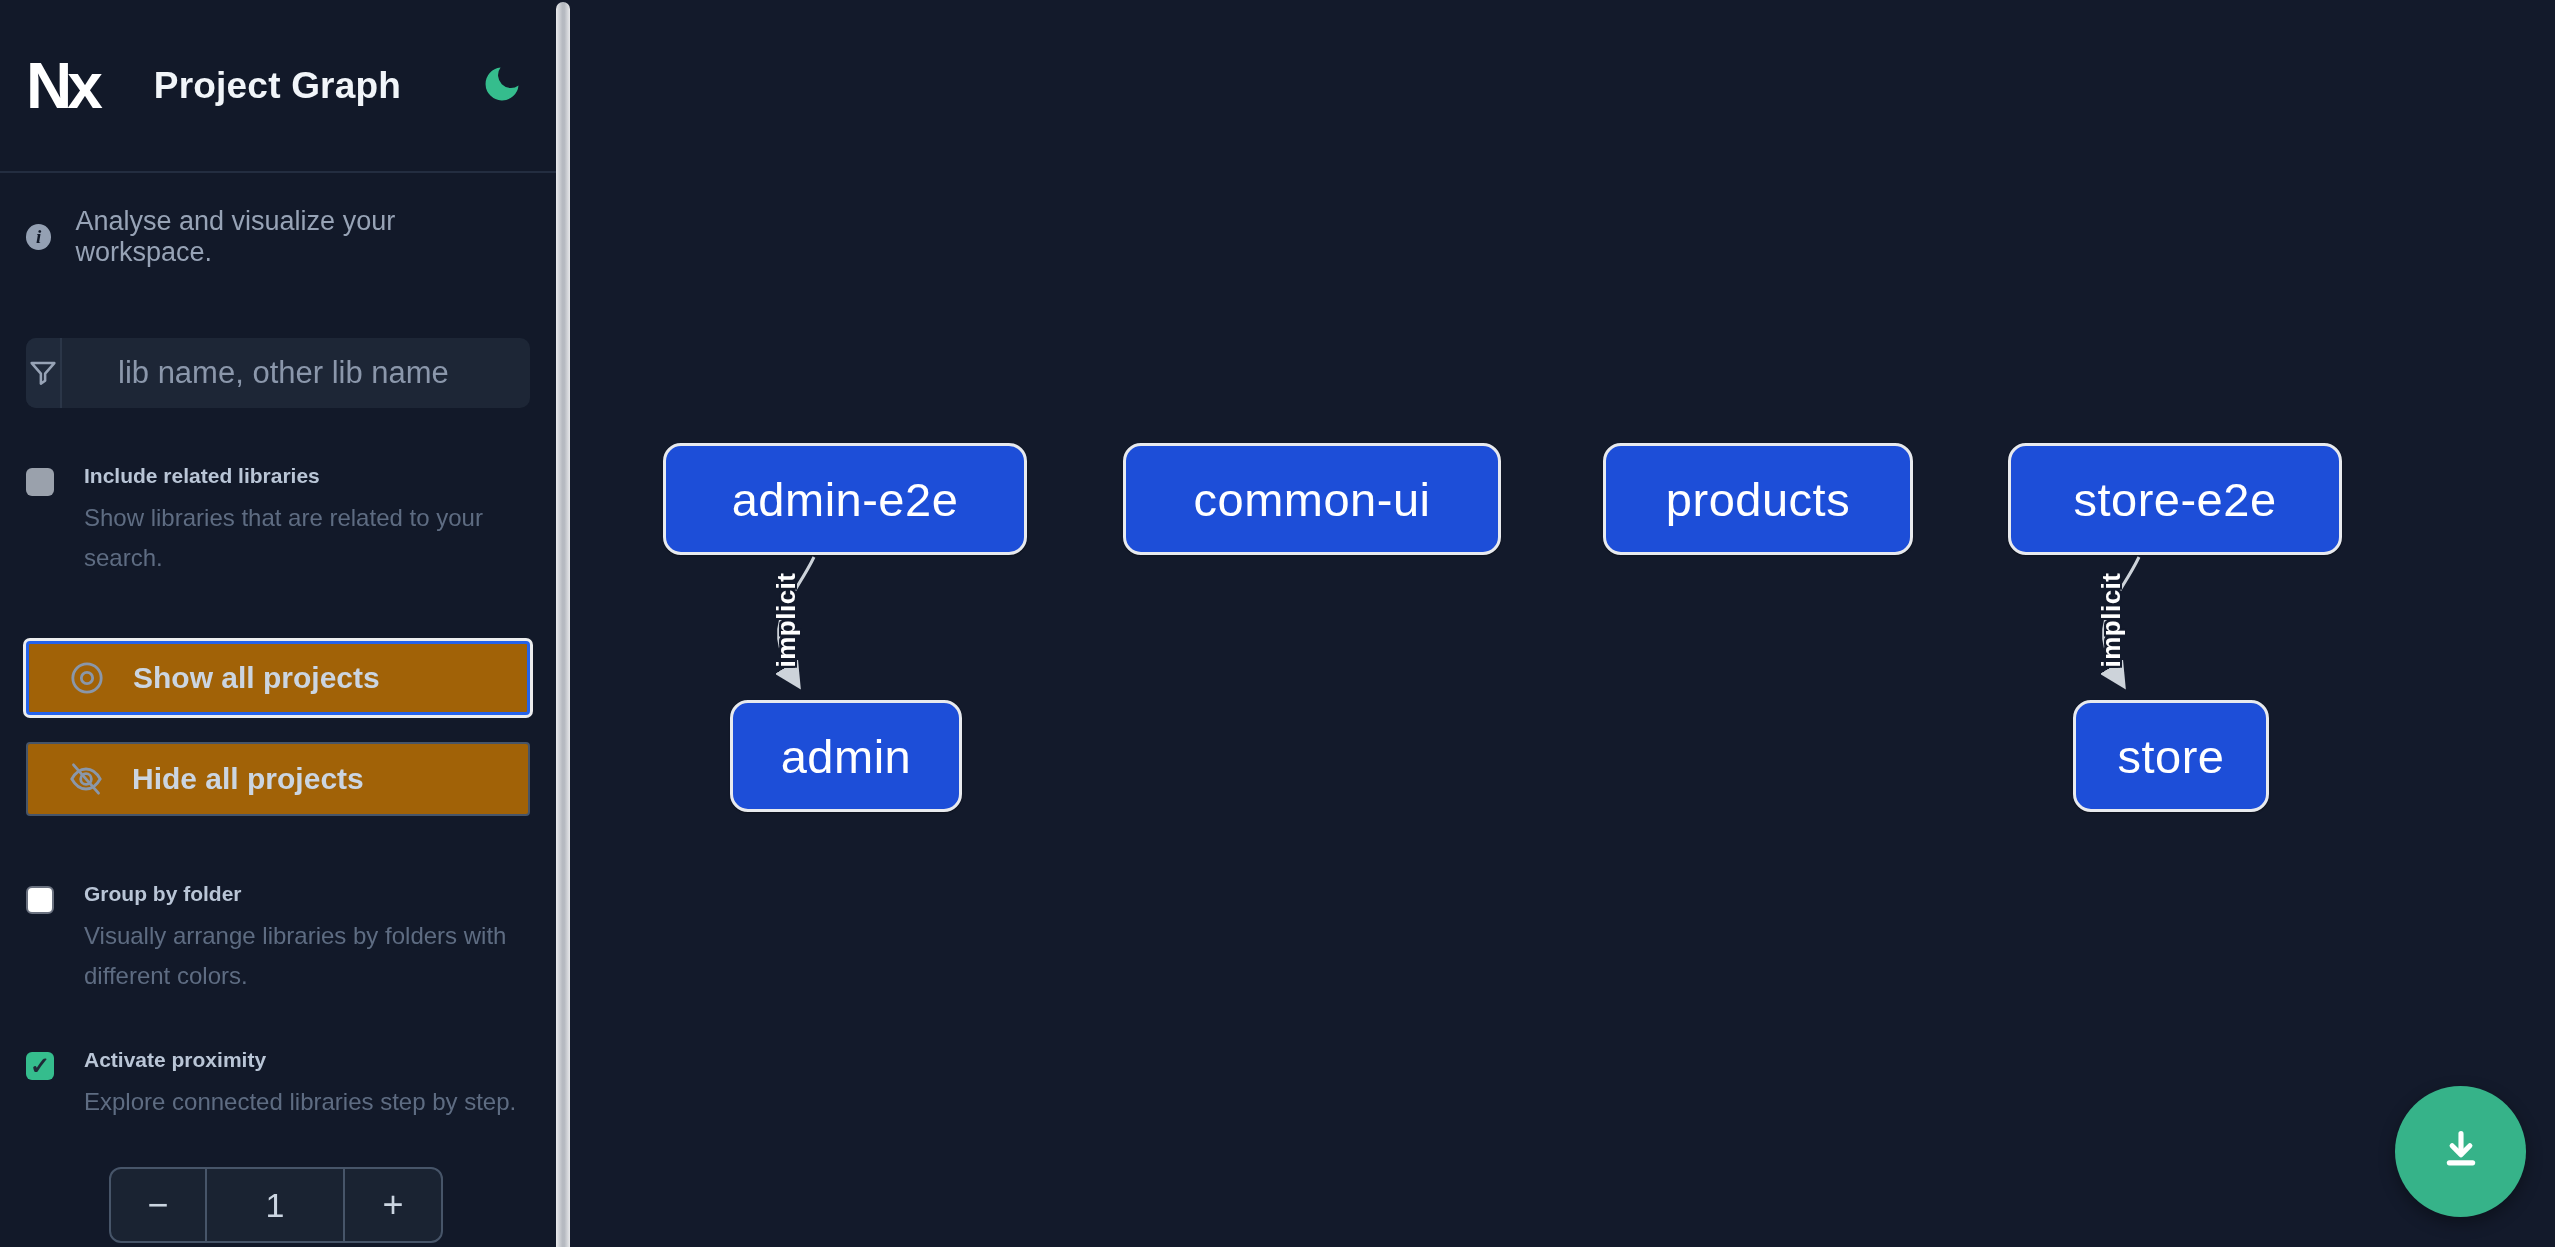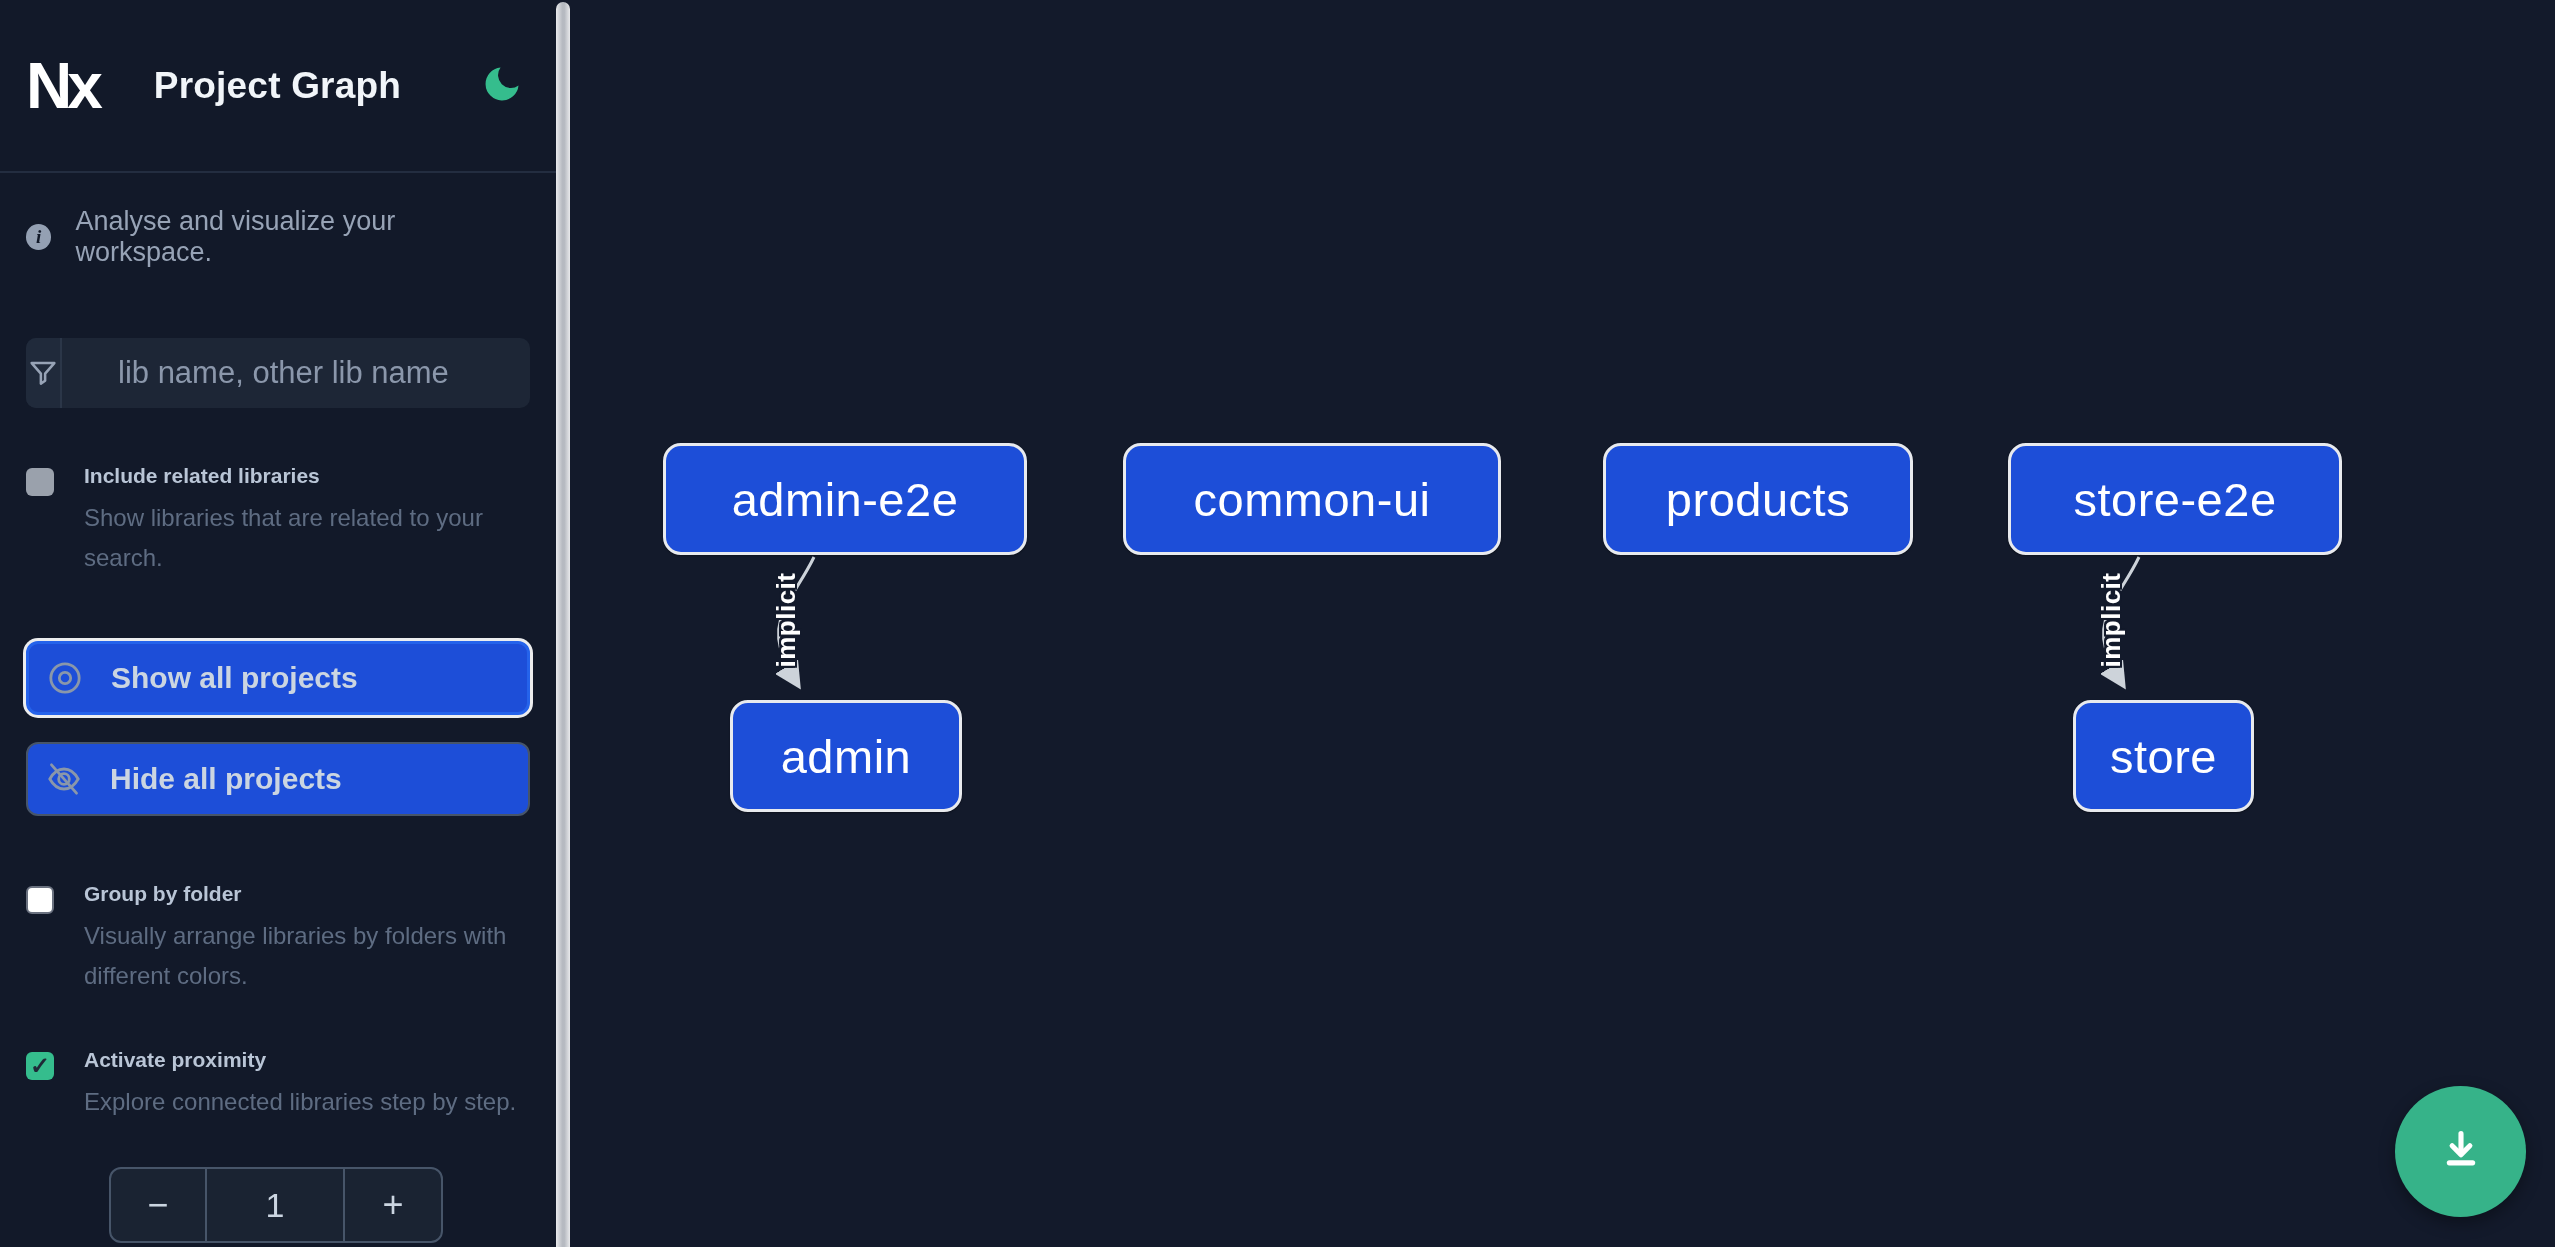--- a/index.html
+++ b/index.html
@@ -81,24 +81,24 @@
   .checkbox.grey { background: #9aa1ac; }
   .checkbox.unchecked { background: #ffffff; border: 2px solid #6b7280; }
   .checkbox.checked { background: #35bd8d; }
   .checkbox .check-glyph { color: #1f2937; font-size: 24px; font-weight: 700; line-height: 1; }
   .option-texts { margin-left: 30px; }
   .option-label { font-size: 21px; font-weight: 700; color: #b9c5d6; cursor: pointer; }
   .option-desc { font-size: 24px; color: #5e6c82; line-height: 40px; margin-top: 10px; max-width: 440px; }
 
   .side-button {
     margin-top: 0; width: 100%; height: 74px;
-    background: #1d4ed8;
-    border: 2px solid #475569; border-radius: 12px;
+    background: #a16207;
+    border: 2px solid #475569; border-radius: 4px;
     display: flex; align-items: center;
-    padding: 0 16px; cursor: pointer;
+    padding: 0 38px; cursor: pointer;
     font-family: "Liberation Sans", sans-serif;
   }
   .side-button.focused {
     border: 3px solid #2563eb;
     box-shadow: 0 0 0 3px rgba(255,255,255,0.92);
   }
   .btn-row-show { margin-top: 63px; }
   .btn-row-hide { margin-top: 27px; }
   .side-button .btn-label { font-size: 30px; font-weight: 700; color: #cbd5e1; margin-left: 26px; }
   .btn-icon { width: 40px; height: 40px; display: flex; align-items: center; justify-content: center; }
@@ -272,21 +272,21 @@
         <path d="M 2139 557 C 2121 595, 2091 618, 2109 658 C 2113 668, 2118 677, 2123 685" fill="none" stroke="#cdd3da" stroke-width="3" marker-end="url(#arrow)"></path>
       </g>
   </svg>
 
   <div id="graph-layer">
       <div class="graph-node" style="left: 663px; top: 443px; width: 364px; height: 112px;">admin-e2e</div>
       <div class="graph-node" style="left: 1123px; top: 443px; width: 378px; height: 112px;">common-ui</div>
       <div class="graph-node" style="left: 1603px; top: 443px; width: 310px; height: 112px;">products</div>
       <div class="graph-node" style="left: 2008px; top: 443px; width: 334px; height: 112px;">store-e2e</div>
       <div class="graph-node" style="left: 730px; top: 700px; width: 232px; height: 112px;">admin</div>
-      <div class="graph-node" style="left: 2073px; top: 700px; width: 181px; height: 112px;">store</div>
+      <div class="graph-node" style="left: 2073px; top: 700px; width: 196px; height: 112px;">store</div>
     </div>
 
   <div class="fab">
     <span>
       <svg width="56" height="56" viewBox="0 0 24 24" fill="none" stroke="#ffffff" stroke-width="2.2" stroke-linecap="round" stroke-linejoin="round">
         <line x1="12" y1="5" x2="12" y2="13.5"></line>
         <polyline points="8.2,10.2 12,14 15.8,10.2"></polyline>
         <line x1="7" y1="17.5" x2="17" y2="17.5"></line>
       </svg>
     </span>

